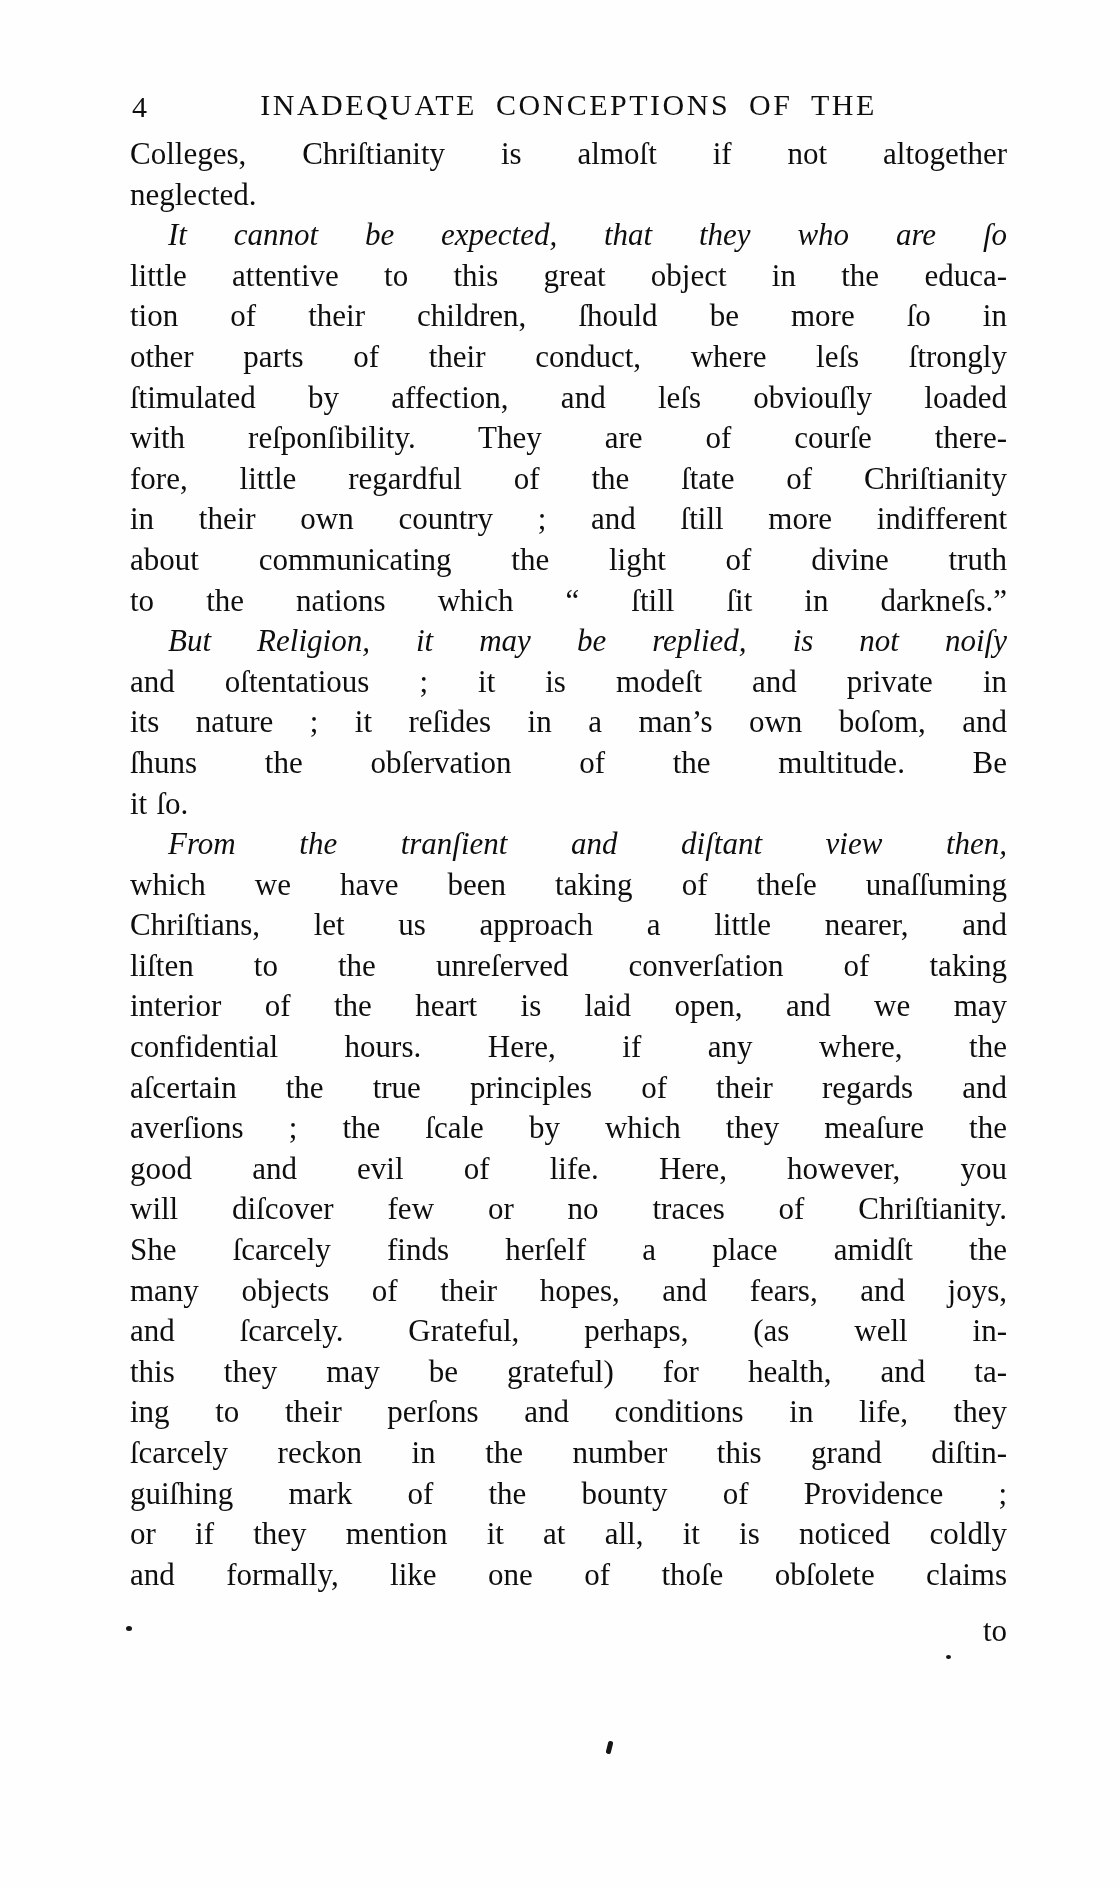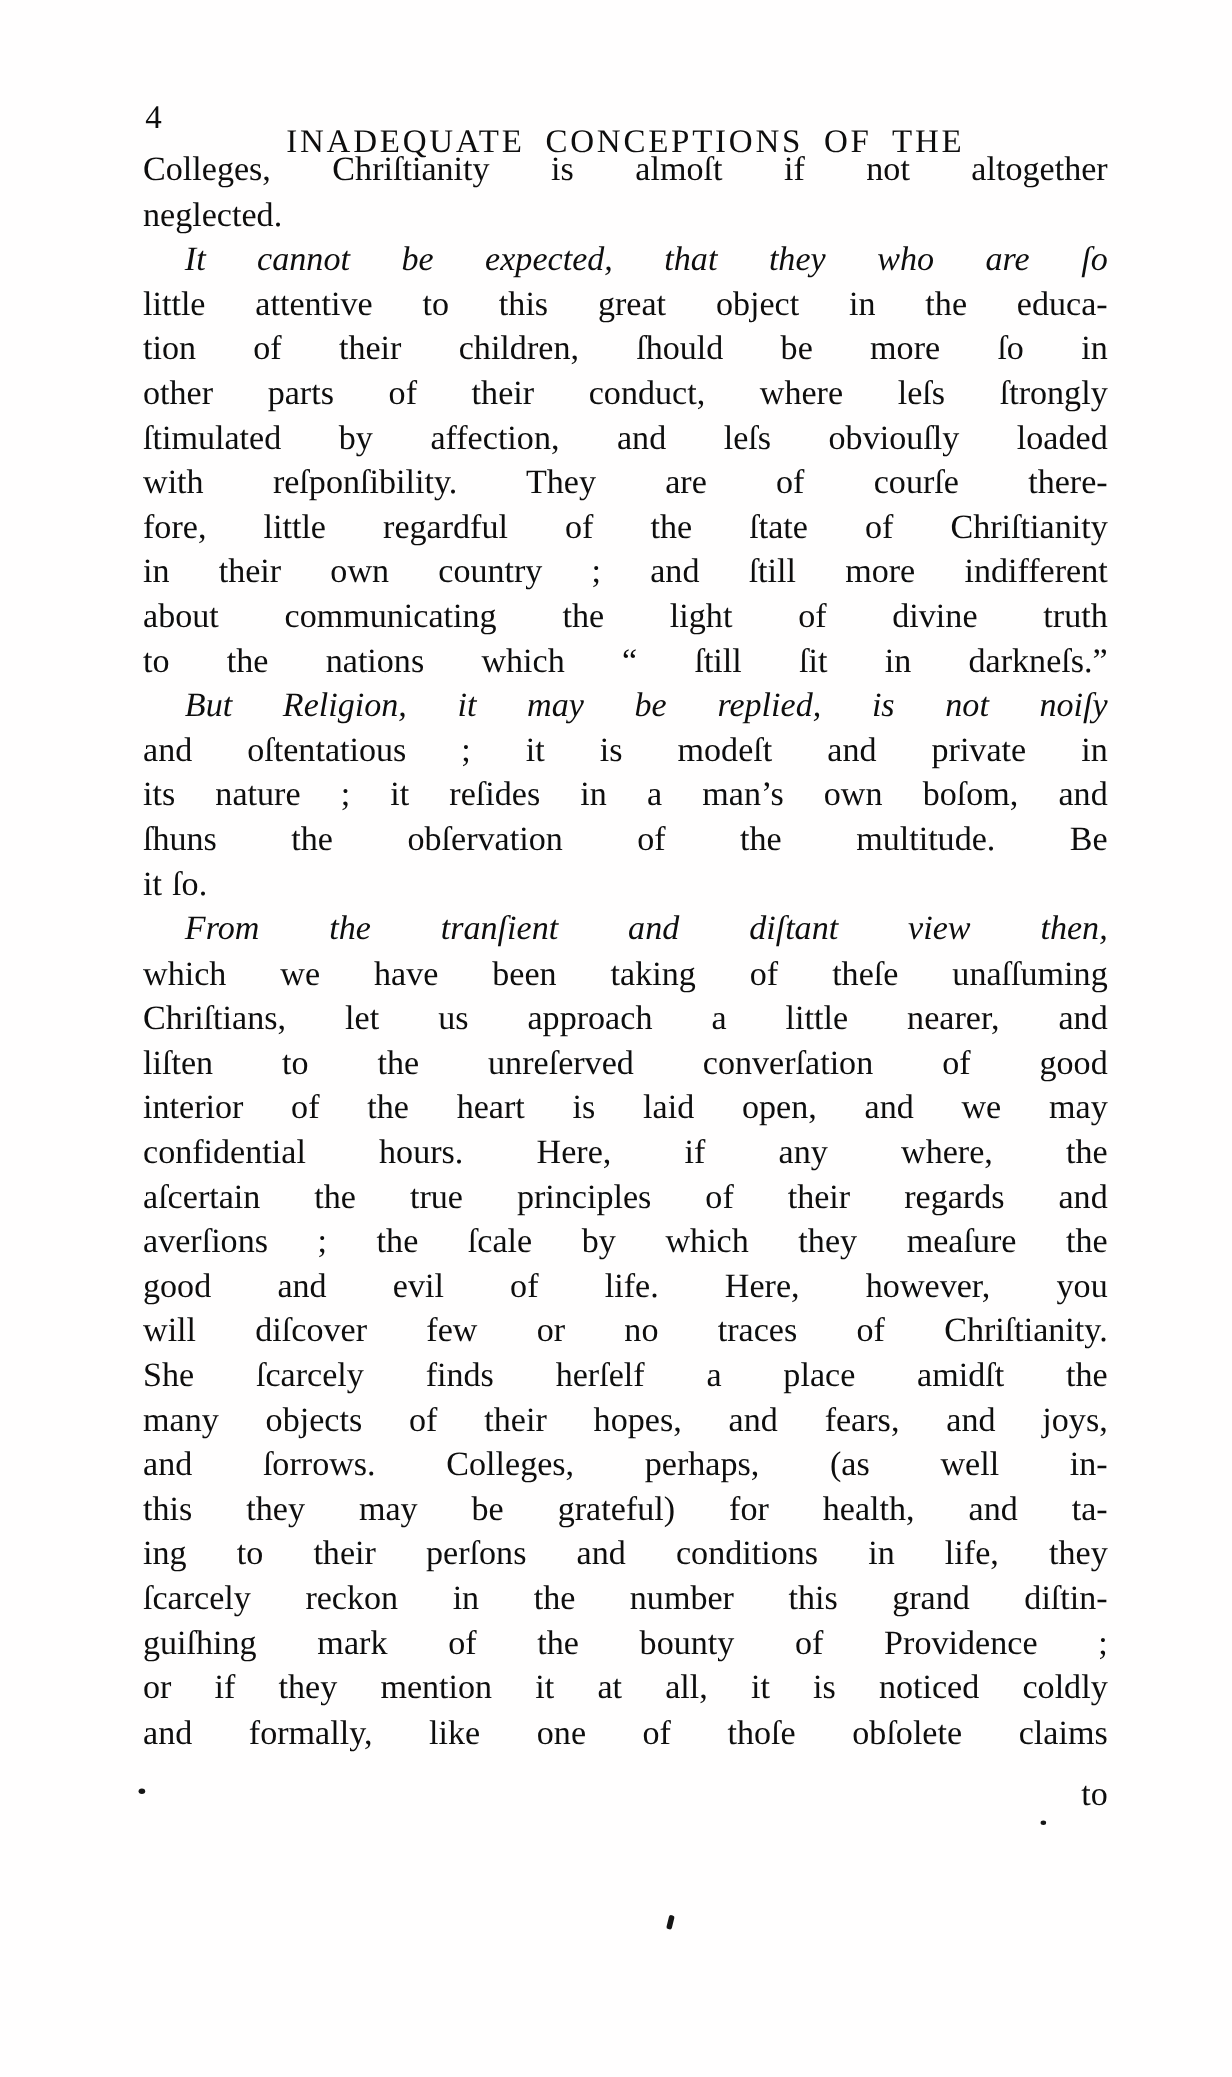--- a/index.html
+++ b/index.html
@@ -13,21 +13,21 @@
   }
   .page{position:absolute;left:0;top:0;width:1120px;height:1888px;background:#fffefe;}
   .header{position:absolute;top:88px;left:130px;width:877px;height:40px;}
   .pagenum{
     position:absolute;left:2px;top:4px;
     font-size:30px;line-height:30px;
   }
   .running{
     display:block;text-align:center;
     font-size:30px;line-height:34px;
-    letter-spacing:2.5px;word-spacing:9px;margin-top:24px;
+    letter-spacing:2.5px;word-spacing:9px;
   }
   .block{
     position:absolute;left:130px;top:134px;width:877px;
     font-size:31px;line-height:40.6px;
     word-spacing:1.5px;
   }
   .ln{
     height:40.6px;
     text-align:justify;
     text-align-last:justify;
@@ -66,30 +66,30 @@
     <div class="ln">about communicating the light of divine truth</div>
     <div class="ln">to the nations which “ ſtill ſit in darkneſs.”</div>
     <div class="ln indent">But Religion, it may be replied, is not noiſy</div>
     <div class="ln">and oſtentatious ; it is modeſt and private in</div>
     <div class="ln">its nature ; it reſides in a man’s own boſom, and</div>
     <div class="ln">ſhuns the obſervation of the multitude. Be</div>
     <div class="ln short">it ſo.</div>
     <div class="ln indent">From the tranſient and diſtant view then,</div>
     <div class="ln">which we have been taking of theſe unaſſuming</div>
     <div class="ln">Chriſtians, let us approach a little nearer, and</div>
-    <div class="ln">liſten to the unreſerved converſation of good</div>
+    <div class="ln">liſten to the unreſerved converſation of taking</div>
     <div class="ln">interior of the heart is laid open, and we may</div>
     <div class="ln">confidential hours. Here, if any where, the</div>
     <div class="ln">aſcertain the true principles of their regards and</div>
     <div class="ln">averſions ; the ſcale by which they meaſure the</div>
     <div class="ln">good and evil of life. Here, however, you</div>
     <div class="ln">will diſcover few or no traces of Chriſtianity.</div>
     <div class="ln">She ſcarcely finds herſelf a place amidſt the</div>
     <div class="ln">many objects of their hopes, and fears, and joys,</div>
-    <div class="ln">and ſorrows. Colleges, perhaps, (as well in-</div>
+    <div class="ln">and ſcarcely. Grateful, perhaps, (as well in-</div>
     <div class="ln">this they may be grateful) for health, and ta-</div>
     <div class="ln">ing to their perſons and conditions in life, they</div>
     <div class="ln">ſcarcely reckon in the number this grand diſtin-</div>
     <div class="ln">guiſhing mark of the bounty of Providence ;</div>
     <div class="ln">or if they mention it at all, it is noticed coldly</div>
     <div class="ln">and formally, like one of thoſe obſolete claims</div>
     <div class="catch">to</div>
   </div>
 
   <div class="speck s1"></div>

